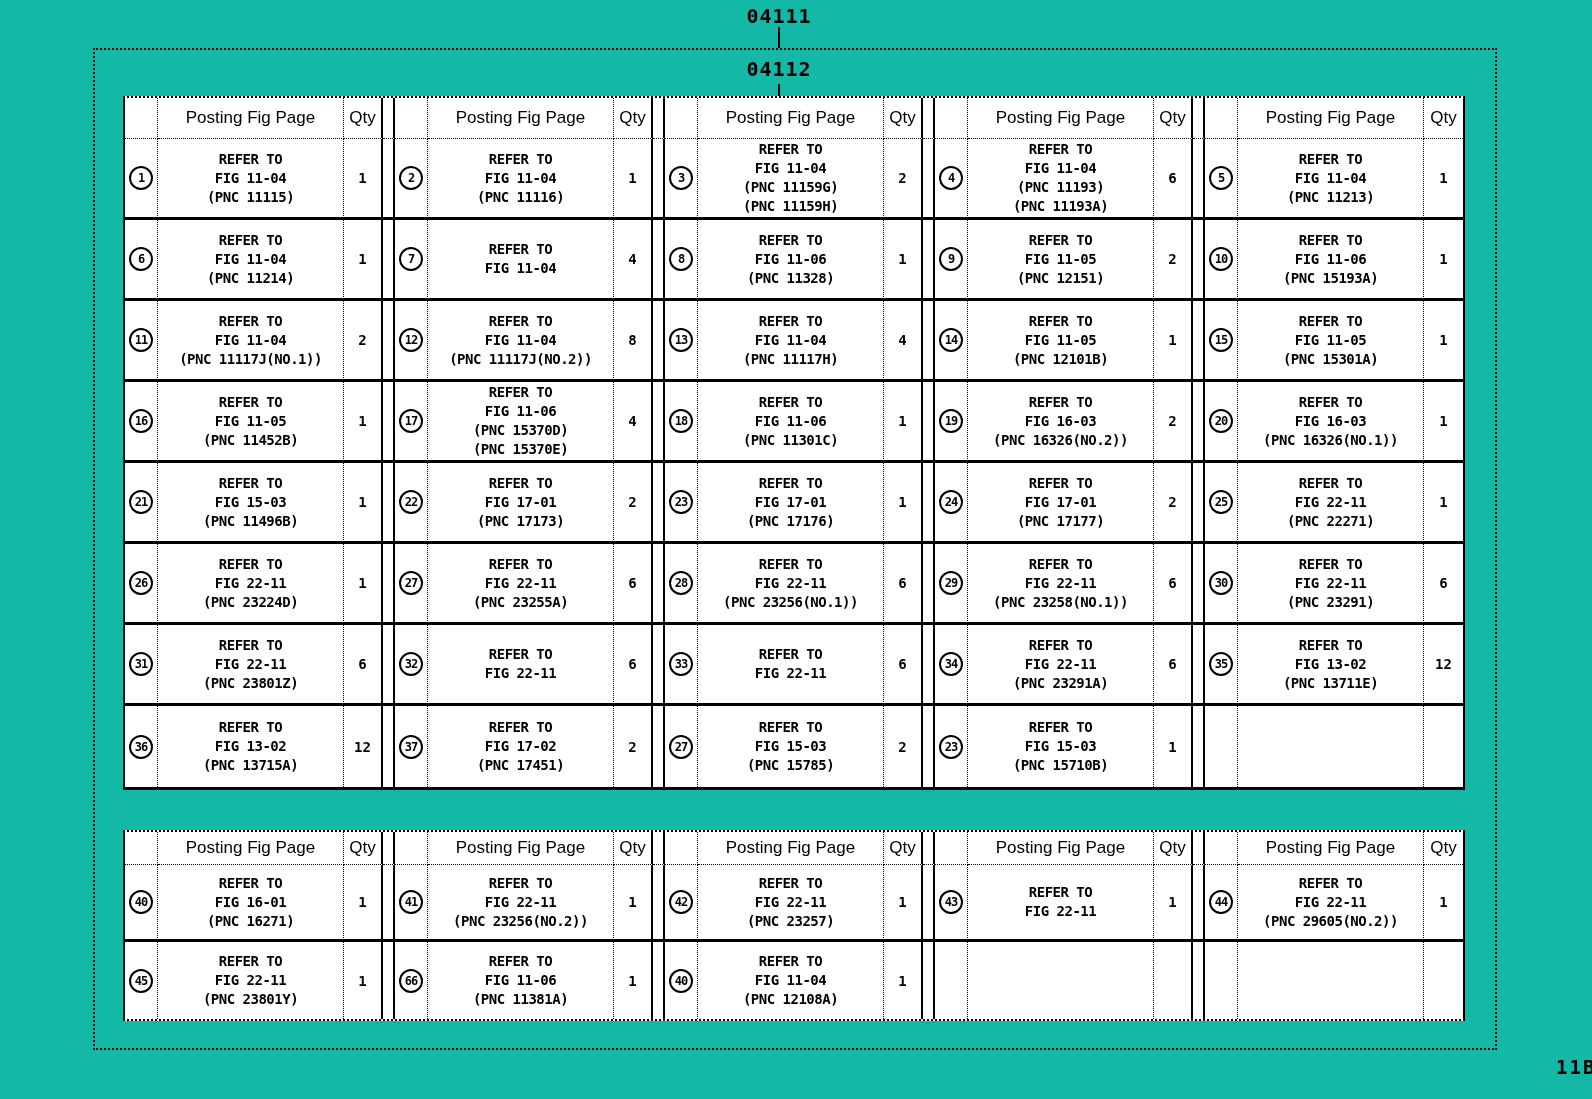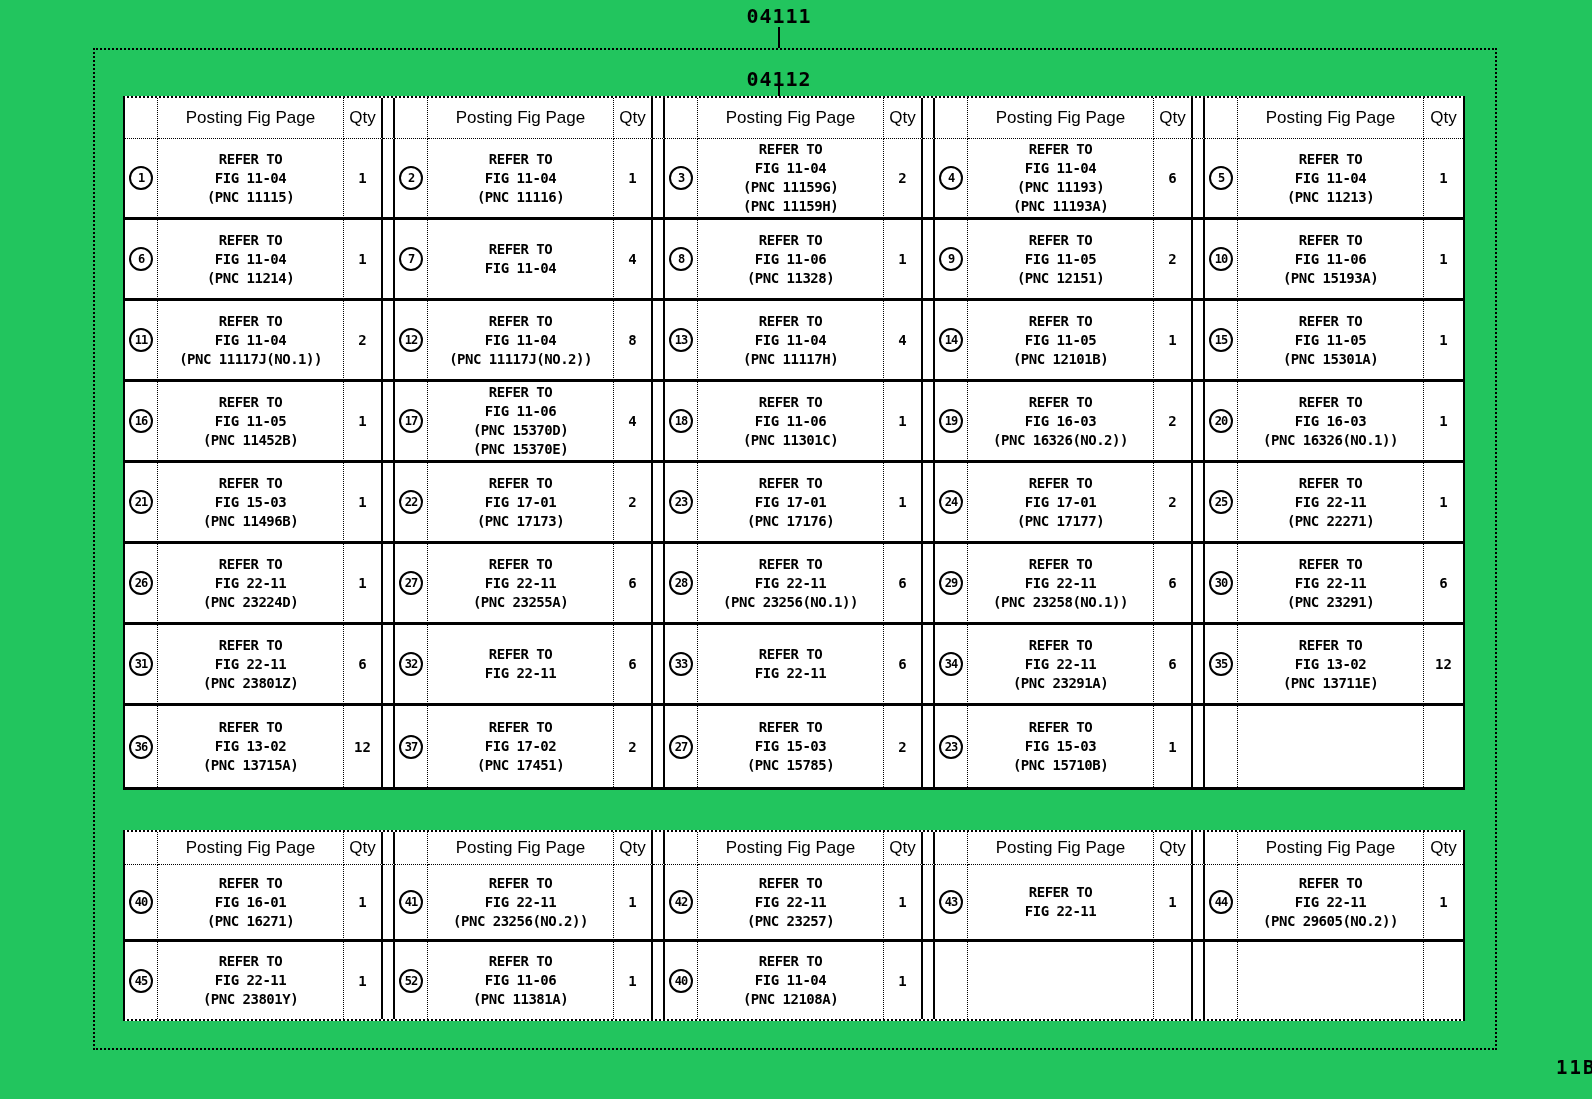--- a/index.html
+++ b/index.html
@@ -1,26 +1,26 @@
 <!DOCTYPE html>
 <html><head>
 <meta charset="utf-8">
 <style>
   html,body { margin:0; padding:0; background:#fff; }
   .canvas {
-    position:relative; width:1592px; height:1099px; background:#22c55e;
+    position:relative; width:1592px; height:1099px; background:#14b8a6;
     color:#000; overflow:hidden;
     font-family:"DejaVu Sans Mono", monospace;
   }
   .title {
     position:absolute; left:679px; width:200px; text-align:center;
     font:bold 20px "DejaVu Sans Mono", monospace; letter-spacing:1px;
   }
   .title.top { top:4px; }
-  .title.inner { top:67px; }
+  .title.inner { top:57px; }
   .vline { position:absolute; left:778px; width:2px; background:#000; }
   .outerbox {
     position:absolute; left:93px; top:48px; width:1400px; height:998px;
     border:2px dotted #000;
   }
   .footer {
     position:absolute; left:1509px; top:1056px;
     font:bold 19px "DejaVu Sans Mono", monospace; letter-spacing:2px;margin-left:47px;
   }
   .ptable {
@@ -552,21 +552,21 @@
         <span class="badge">45</span>
       </div>
       <div class="cell td posting rowend">
         <div>REFER TO</div>
         <div>FIG 22-11</div>
         <div>(PNC 23801Y)</div>
       </div>
       <div class="cell td qty rowend">1</div>
       <div class="cell td spacer rowend"></div>
       <div class="cell td num rowend">
-        <span class="badge">52</span>
+        <span class="badge">66</span>
       </div>
       <div class="cell td posting rowend">
         <div>REFER TO</div>
         <div>FIG 11-06</div>
         <div>(PNC 11381A)</div>
       </div>
       <div class="cell td qty rowend">1</div>
       <div class="cell td spacer rowend"></div>
       <div class="cell td num rowend">
         <span class="badge">40</span>

